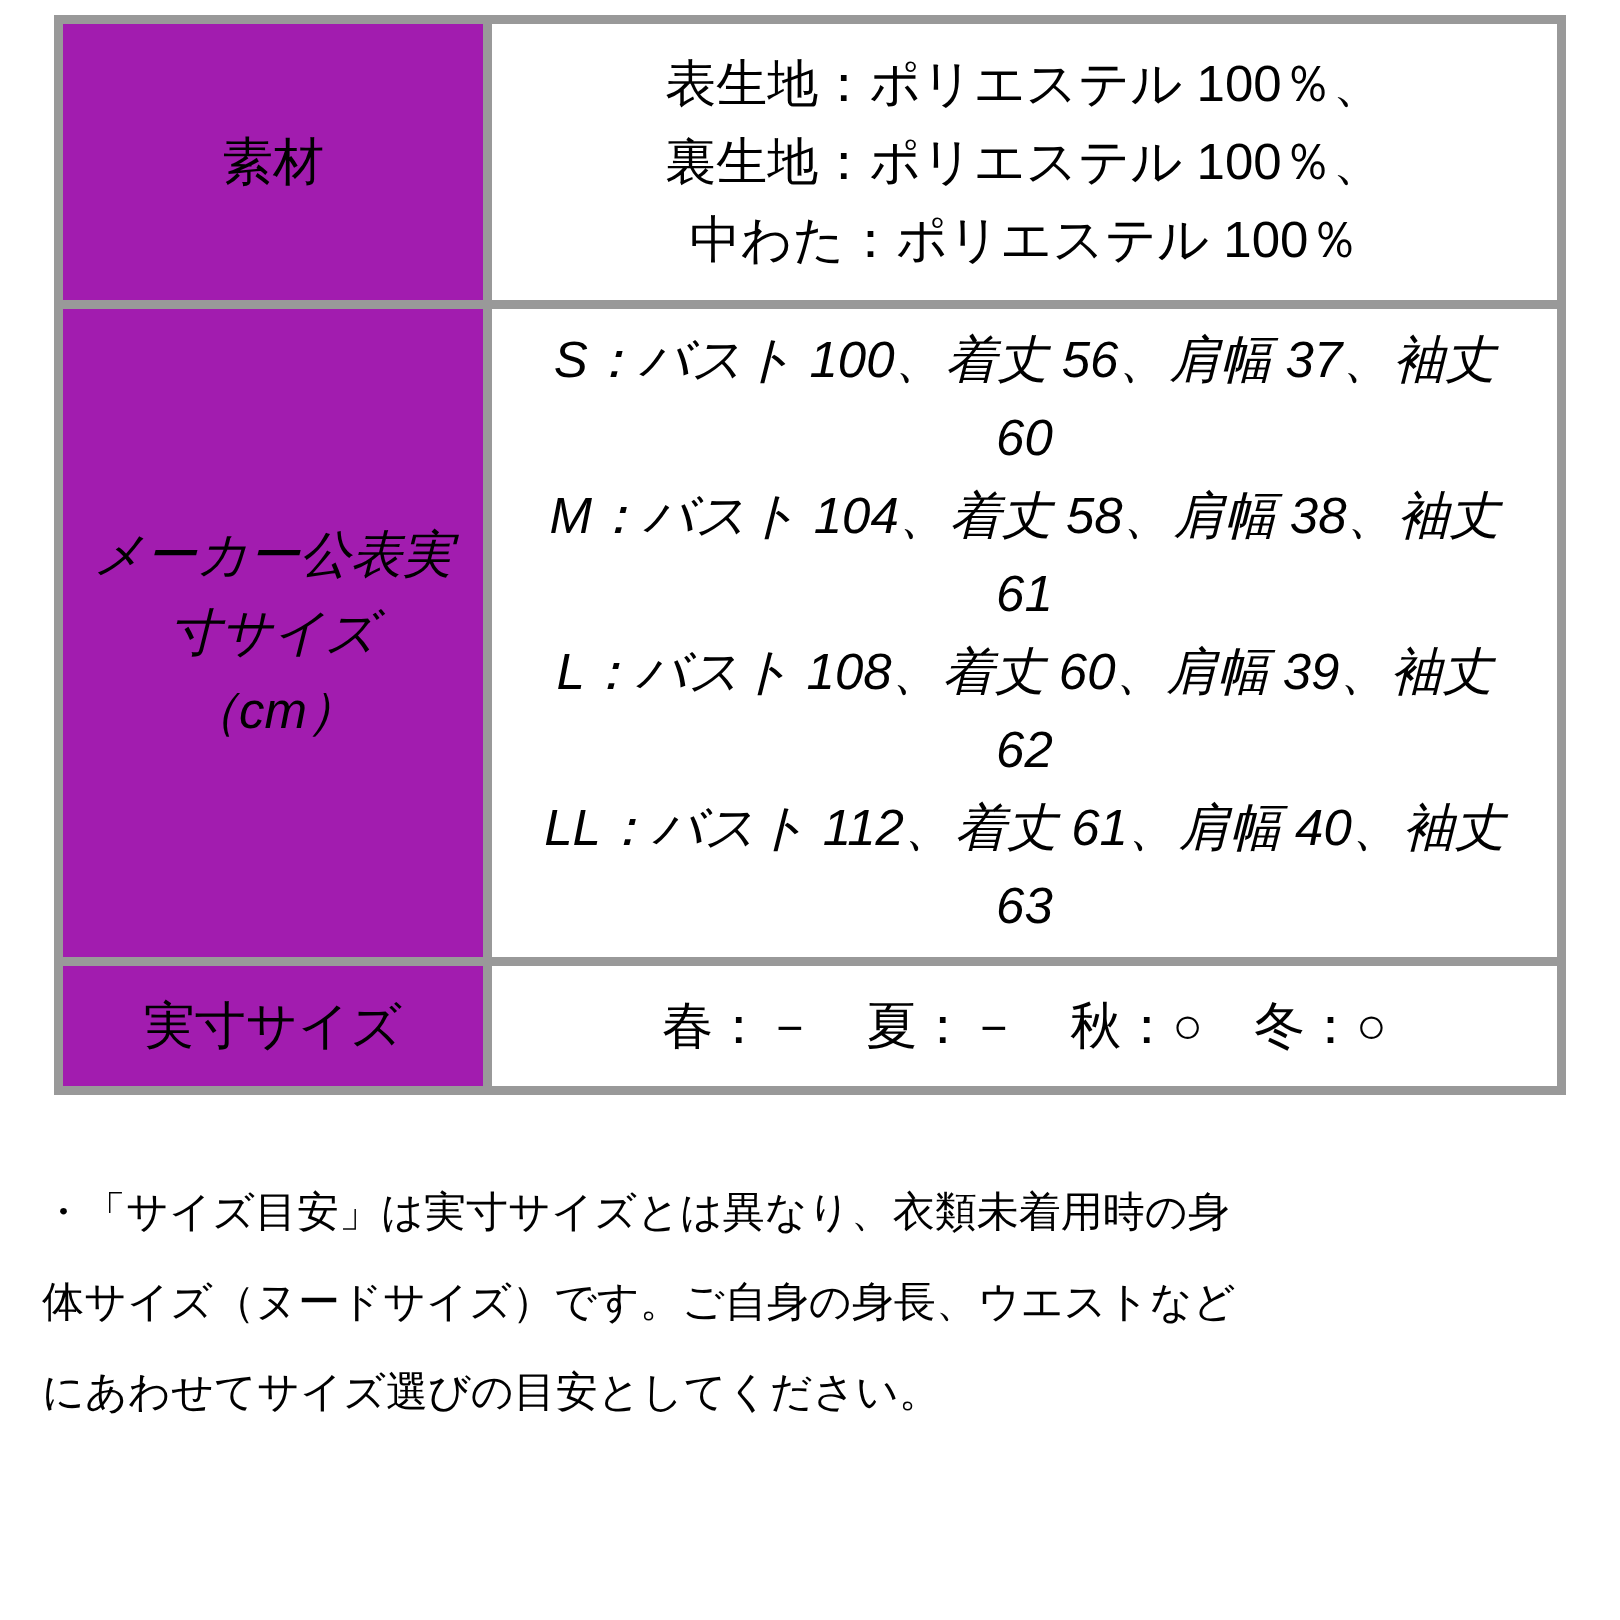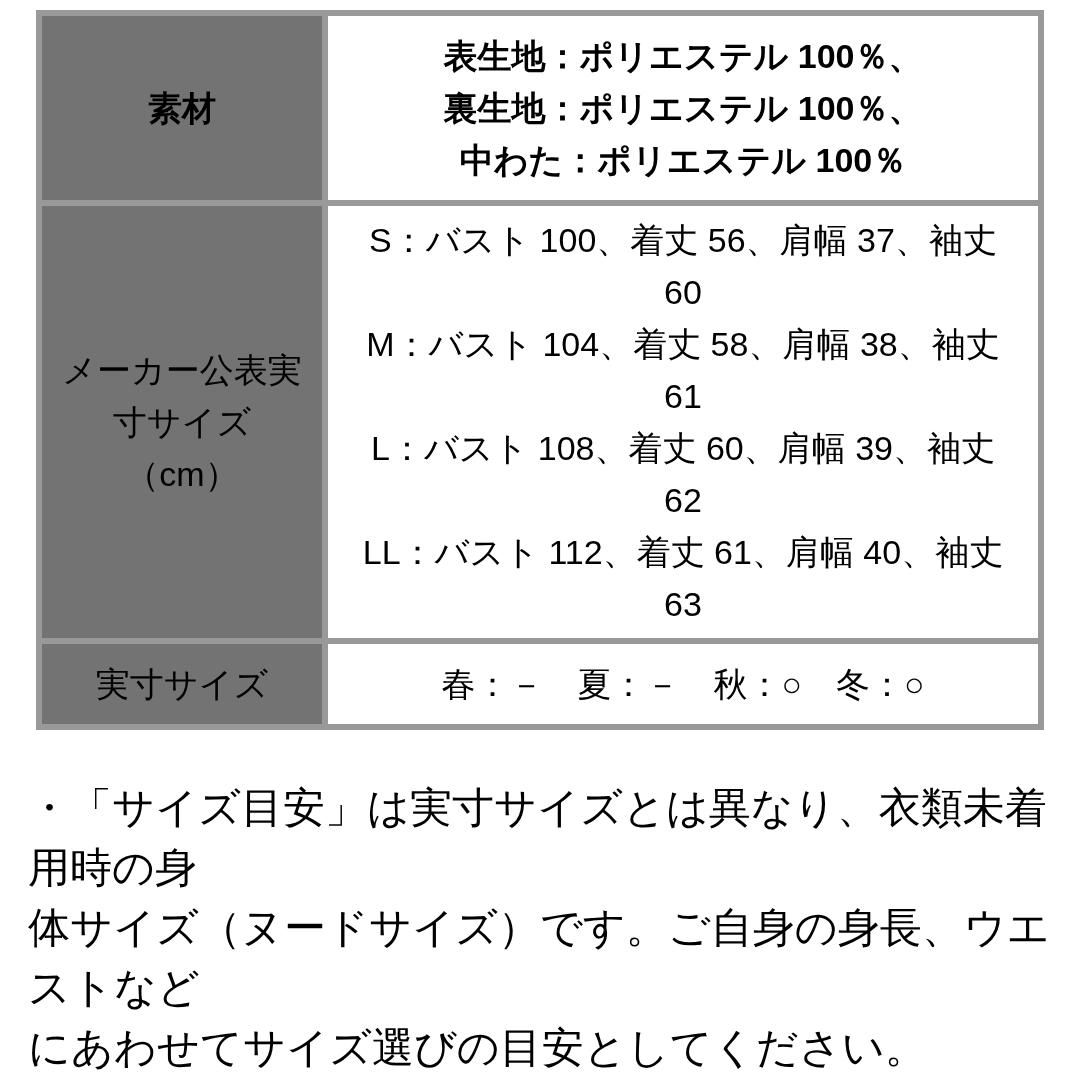--- a/index.html
+++ b/index.html
@@ -27,32 +27,32 @@
     font-size: 34px;
     line-height: 52px;
     text-align: center;
     vertical-align: middle;
     white-space: pre-line;
     padding: 8px 12px;
     box-sizing: border-box;
     overflow: hidden;
   }
   td.label-cell {
-    background: #737373;
+    background: #a21caf;
     width: 286px;
   }
   td.value-cell {
     background: #ffffff;
   }
-  tr.row-material td  { height: 190px; font-weight: bold; }
-  tr.row-sizes td     { height: 438px; }
+  tr.row-material td  { height: 190px; }
+  tr.row-sizes td     { height: 438px; font-style: italic; }
   tr.row-seasons td   { height: 86px; }
   .notes {
     margin: 48px 28px 0 28px;
-    font-size: 42px;
+    font-size: 28px;
     line-height: 60px;
   }
   .note {
     margin: 0;
     white-space: pre-line;
     text-align: left;
   }
 </style>
 </head>
 <body>

